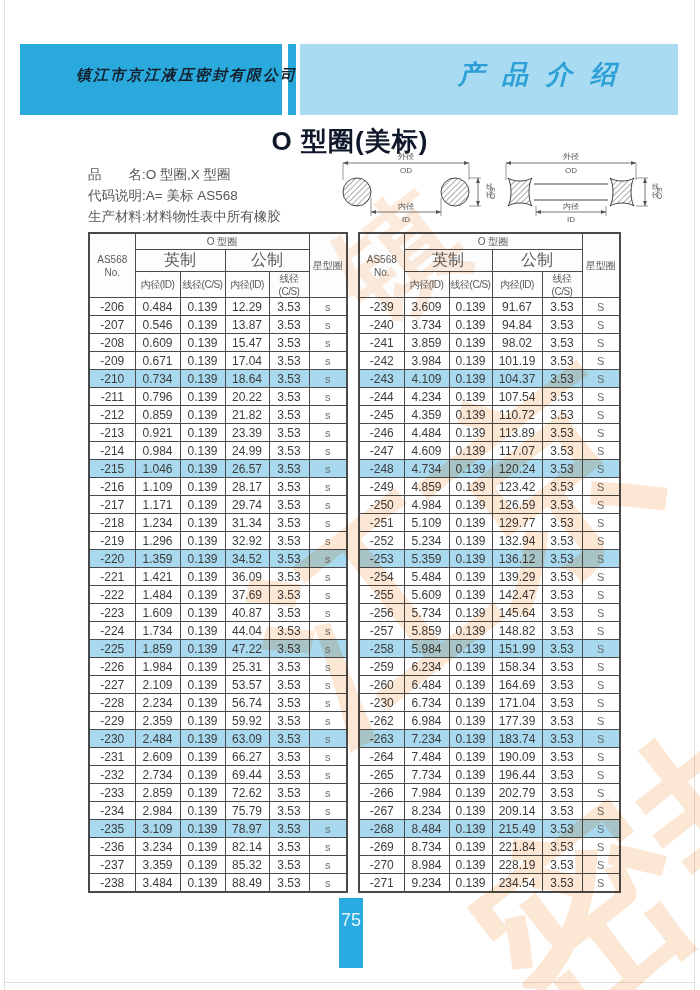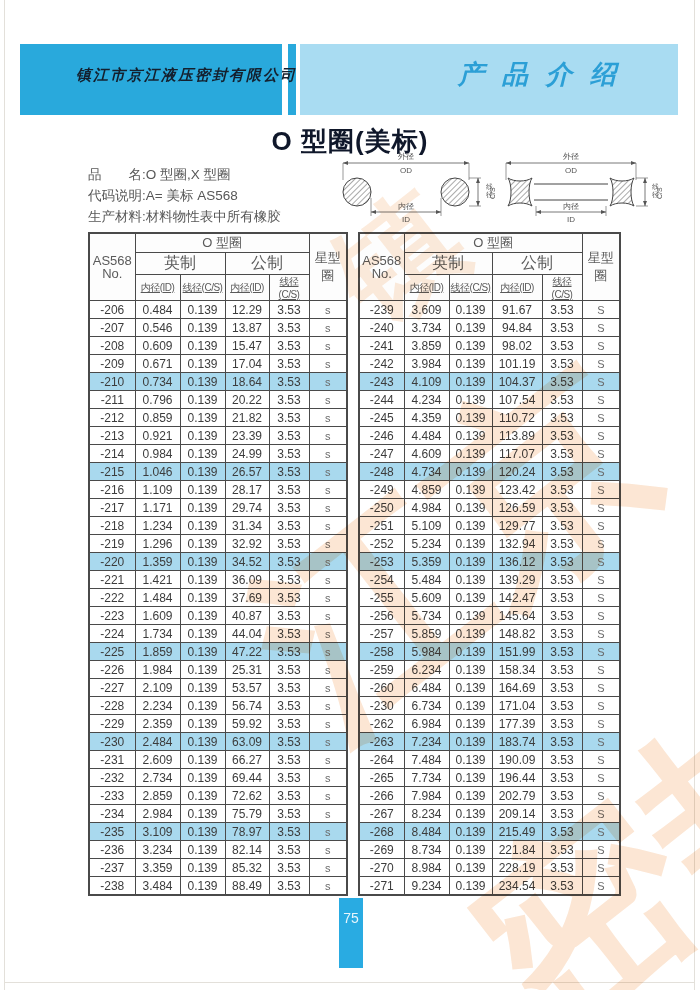--- a/index.html
+++ b/index.html
@@ -37,42 +37,42 @@
   .diagrams{position:absolute;left:338px;top:150px;display:flex;gap:0;}
   .diagrams svg text{font-family:"Liberation Sans",sans-serif;}
 
   
   .tbl{position:absolute;top:232px;border-collapse:collapse;table-layout:fixed;}
   .tbl-left{left:88px;width:258px;}
   .tbl-right{left:358px;width:261px;}
   .tbl th,.tbl td{border:1px solid #4a4a4a;text-align:center;padding:0;overflow:hidden;}
   .tbl{border:2px solid #4a4a4a;}
   .tbl th{font-weight:normal;color:#5a5a5a;background:#fdfdfd;}
-  .tbl .h1 th{height:15px;font-size:13px;}
+  .tbl .h1 th{height:15px;font-size:10px;}
   .tbl .h2 th{height:13px;font-size:16px;}
-  .tbl .h3 th{height:15px;font-size:10px;letter-spacing:-0.5px;text-decoration:underline;}
+  .tbl .h3 th{height:15px;font-size:10px;letter-spacing:-0.5px;}
   .tbl td{height:17px;font-size:12px;color:#3c3c3c;background:#fff;}
   .tbl td:last-child{font-size:11px;color:#6a6a6a;}
   .tbl tr.hl td{background:#a9d9ee;}
   .no-cell{line-height:13px;font-size:12px;}
 
   
   .wm{
     position:absolute;white-space:nowrap;pointer-events:none;z-index:5;
     font-family:"DejaVu Serif","Liberation Serif",serif;font-weight:bold;
     color:#f2a25e;opacity:0.27;mix-blend-mode:multiply;
     transform:rotate(-38deg);transform-origin:0 0;
   }
   .wm1{left:200px;top:568px;font-size:215px;}
   .wm2{left:425px;top:872px;font-size:200px;}
   .wm3{left:302px;top:232px;font-size:120px;opacity:0.22;}
 
   .page-num{
     position:absolute;left:339px;top:898px;width:24px;height:70px;
-    background:#29abe2;color:#e8f5fc;font-size:14px;text-align:center;
+    background:#29abe2;color:#e8f5fc;font-size:18px;text-align:center;
     box-sizing:border-box;padding-top:12px;
   }
 </style>
 </head>
 <body>
 
 <div class="page-edge-l"></div>
 <div class="page-edge-r"></div>
 <div class="page-edge-b"></div>
 

